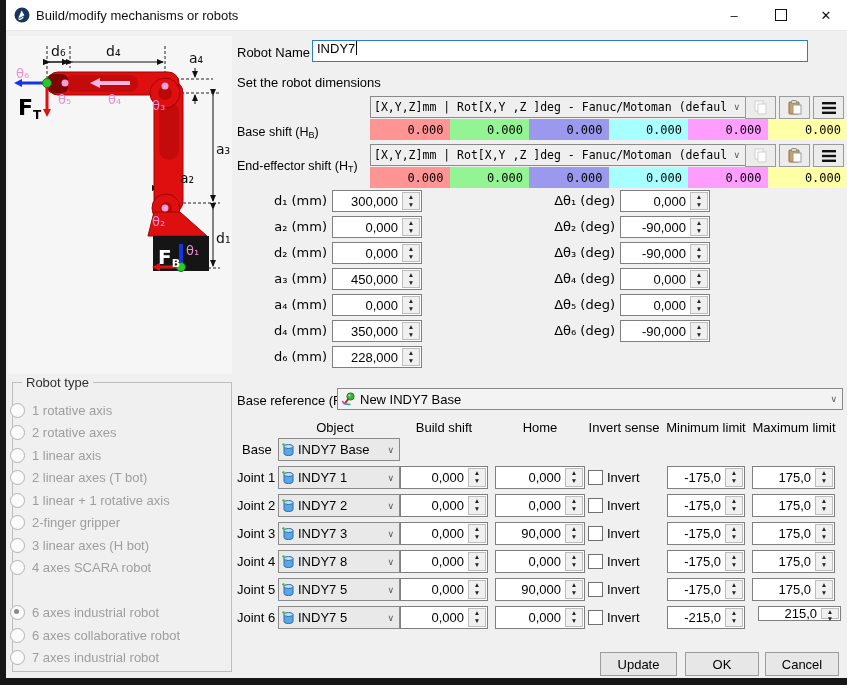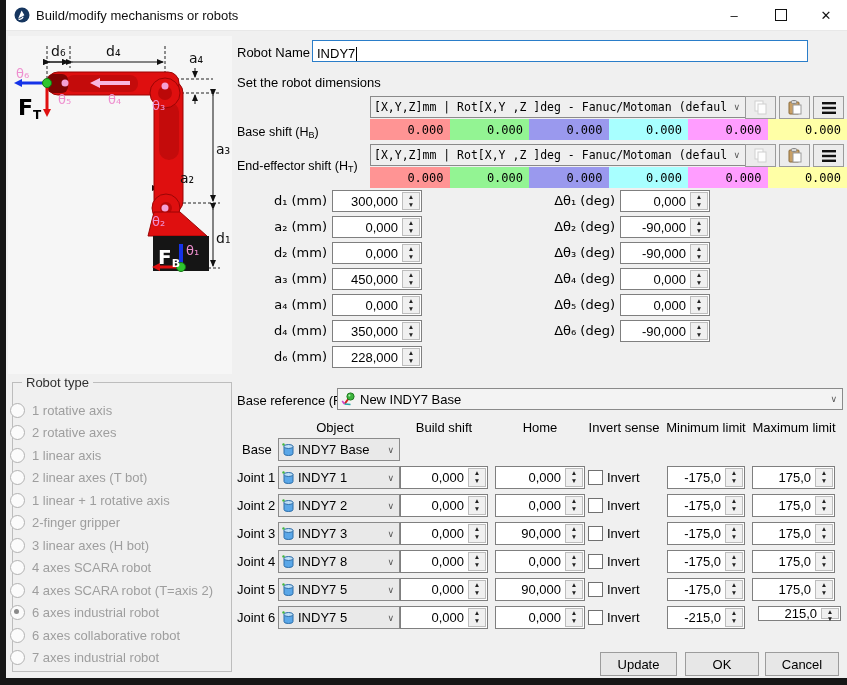--- a/index.html
+++ b/index.html
@@ -11,21 +11,21 @@
   .titlebar{left:6px;top:0;width:841px;height:30px;background:#ffffff;border-bottom:1px solid #e8e8e8;}
   .title-text{left:36px;top:8px;font-size:13px;color:#101010;}
   .winbtn{top:0;width:42px;height:30px;display:flex;align-items:center;justify-content:center;
           font-size:13px;color:#111;}
   .maxbox{width:10px;height:10px;border:1px solid #111;}
   
   .robot-panel{left:8px;top:36px;width:224px;height:338px;background:#f6f6f6;}
   label,.lbl{font-size:13px;color:#000;white-space:nowrap;}
   .sub{font-size:9px;vertical-align:-2px;}
   
-  .textbox{background:#fff;border:1px solid #7a7a7a;display:flex;align-items:flex-end;
+  .textbox{background:#fff;border:1px solid #7a7a7a;display:flex;align-items:flex-start;
            padding:0 4px;font-size:13px;}
   .textbox.focus{border-color:#2a7dc9;}
   .caret{display:inline-block;width:1px;height:14px;background:#000;margin-left:1px;}
   
   .combo{background:#efefef;border:1px solid #8a8a8a;display:flex;align-items:center;
          padding:0 3px;font-size:13px;overflow:hidden;}
   .combo .ctext{flex:1;white-space:nowrap;overflow:hidden;}
   .combo .chev{color:#555;font-size:9px;padding:0 2px;flex:0 0 auto;}
   .combo.mono .ctext{font-family:"DejaVu Sans Mono","Liberation Mono",monospace;font-size:11.5px;}
   .jcombo{background:#e9e9e9;}
@@ -412,24 +412,20 @@
       <span class="rlabel">2-finger gripper</span>
     </div>
   <div class="radio-row" style="top:535px">
       <span class="radio"></span>
       <span class="rlabel">3 linear axes (H bot)</span>
     </div>
   <div class="radio-row" style="top:557px">
       <span class="radio"></span>
       <span class="rlabel">4 axes SCARA robot</span>
     </div>
-  <div class="radio-row" style="top:580px">
-      <span class="radio"></span>
-      <span class="rlabel">4 axes SCARA robot (T=axis 2)</span>
-    </div>
   <div class="radio-row sel" style="top:602px">
       <span class="radio"></span>
       <span class="rlabel">6 axes industrial robot</span>
     </div>
   <div class="radio-row" style="top:625px">
       <span class="radio"></span>
       <span class="rlabel">6 axes collaborative robot</span>
     </div>
   <div class="radio-row" style="top:647px">
       <span class="radio"></span>

